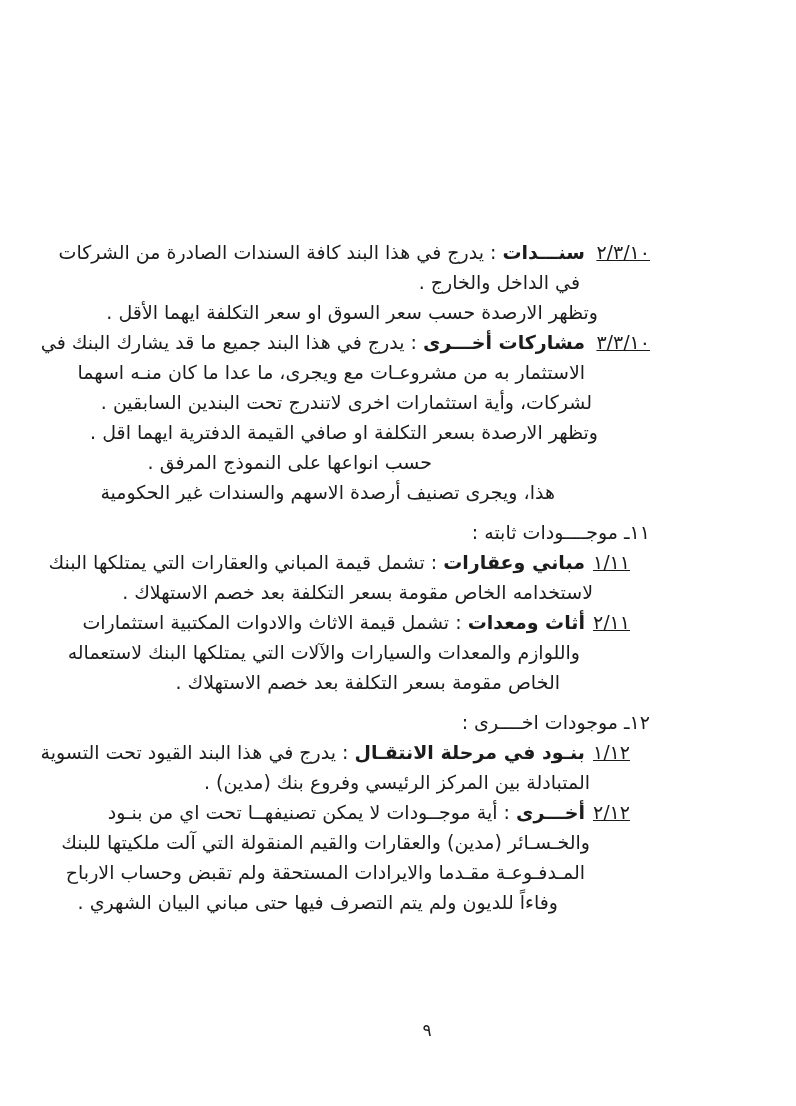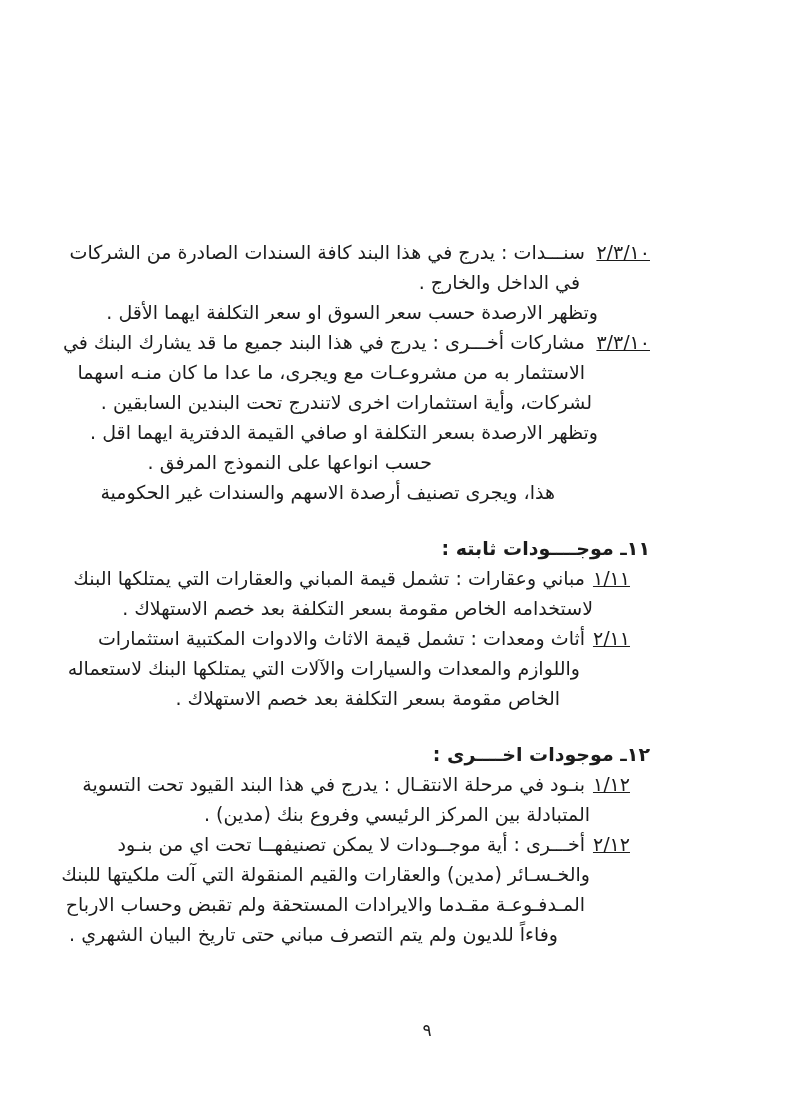--- a/index.html
+++ b/index.html
@@ -23,24 +23,24 @@
   }
   .line {
     position: relative;
     height: 30px;
     line-height: 30px;
     white-space: nowrap;
   }
   .clause { padding-right: 65px; }
   .clause > .num { position: absolute; right: 0; top: 0; text-decoration: underline; }
   .clause.sub > .num { right: 20px; text-align: center; }
-  .term { font-weight: 400; text-align: right; }
+  .term { font-weight: 700; text-align: right; }
   .heading {
-    font-weight: 700;
-    margin-top: 26px;
+    font-weight: 400;
+    margin-top: 10px;
     height: 30px;
     line-height: 30px;
     white-space: nowrap;
   }
   .pagenum {
     position: absolute;
     top: 1020px;
     left: 410px;
     width: 34px;
     text-align: center;
@@ -87,18 +87,18 @@
     <div class="line clause sub">
       <span class="num">١/١٢</span><span class="term">بنـود في مرحلة الانتقـال</span><span class="rest"> : يدرج في هذا البند القيود تحت التسوية</span>
     </div>
     <div class="line" style="padding-right:60px">المتبادلة بين المركز الرئيسي وفروع بنك (مدين) .</div>
 
     <div class="line clause sub">
       <span class="num">٢/١٢</span><span class="term">أخـــرى</span><span class="rest"> : أية موجــودات لا يمكن تصنيفهــا تحت اي من بنـود</span>
     </div>
     <div class="line" style="padding-right:60px">والخـسـائر (مدين) والعقارات والقيم المنقولة التي آلت ملكيتها للبنك</div>
     <div class="line" style="padding-right:65px">المـدفـوعـة مقـدما والايرادات المستحقة ولم تقبض وحساب الارباح</div>
-    <div class="line" style="padding-right:92px">وفاءاً للديون ولم يتم التصرف مباني حتى تاريخ البيان الشهري .</div>
+    <div class="line" style="padding-right:92px">وفاءاً للديون ولم يتم التصرف فيها حتى مباني البيان الشهري .</div>
 
   </div>
 
   <div class="pagenum">٩</div>
 </div>
 
 </body></html>

